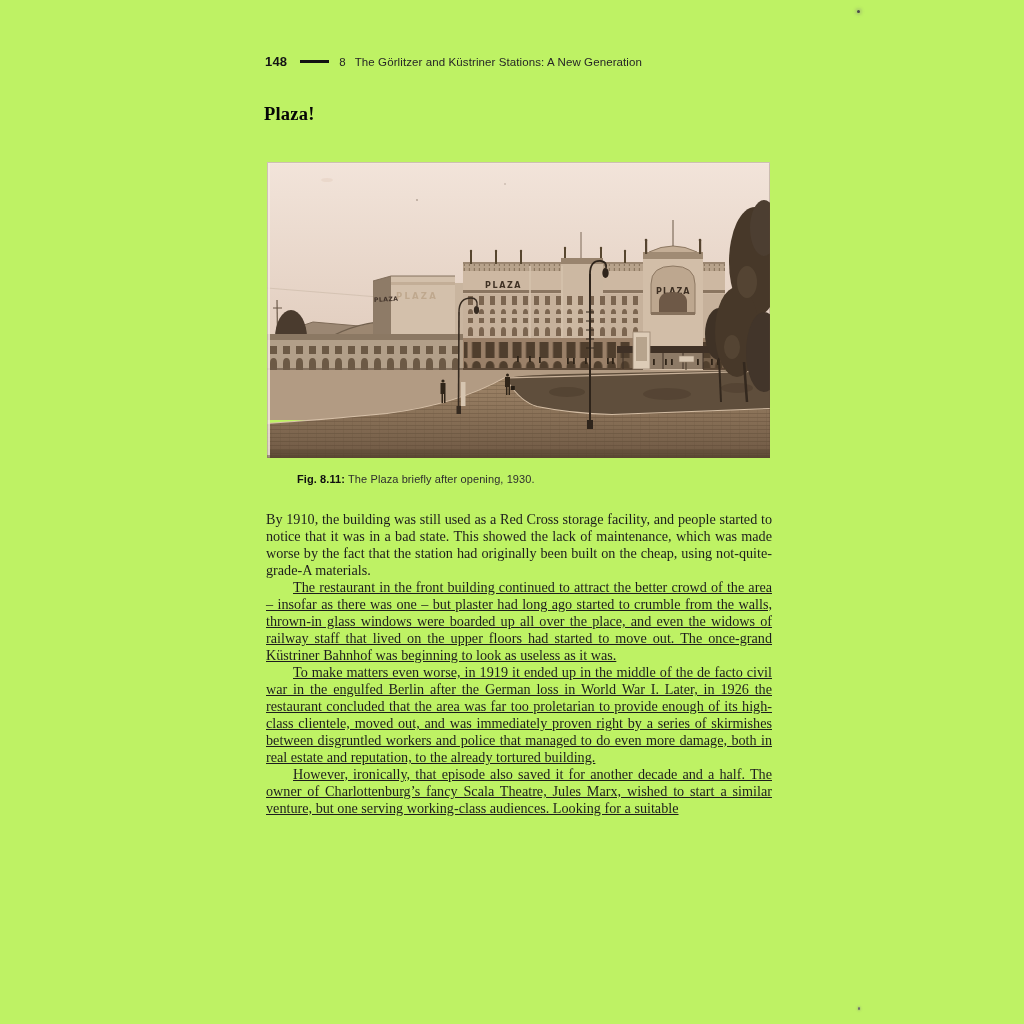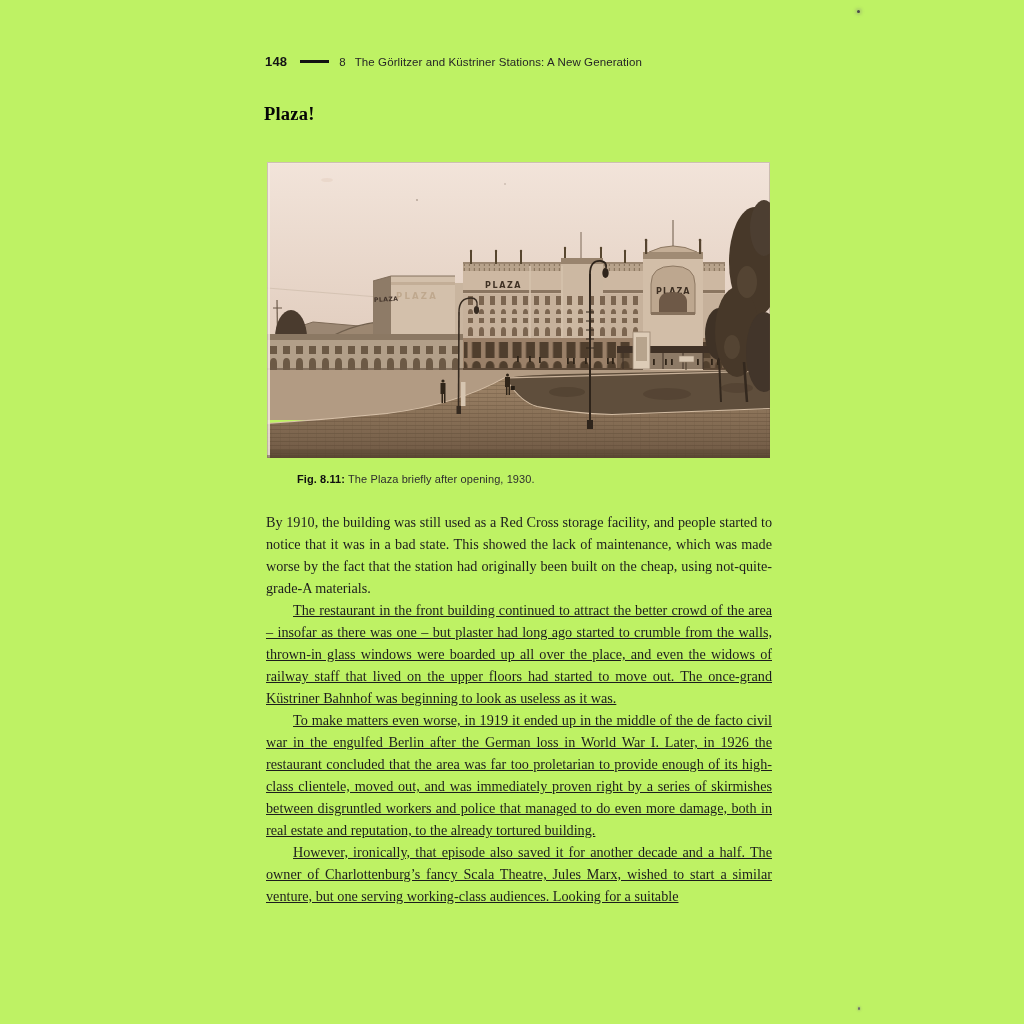--- a/index.html
+++ b/index.html
@@ -14,21 +14,21 @@
   
   .section-heading{position:absolute;left:264px;top:104px;font-size:18.5px;font-weight:bold;
         color:#060606;letter-spacing:.2px;font-family:Liberation Serif, serif;}
   
   .photo-wrap{position:absolute;left:267px;top:162px;width:503px;height:296px;}
   .photo-wrap svg{display:block;}
   .fig-caption{position:absolute;left:265px;top:473px;font-size:11px;color:#2e2e2e;letter-spacing:.1px;margin-left:32px;}
   .fig-caption b{color:#101010;}
   
   .body-copy{position:absolute;left:266px;top:511px;width:506px;
-        font-family:"Liberation Serif",serif;font-size:14.2px;line-height:22px;color:#1d1d1d;
+        font-family:"Liberation Serif",serif;font-size:14.2px;line-height:17px;color:#1d1d1d;
         text-align:justify;}
   .body-copy p{margin:0;}
   .body-copy p.ind{text-indent:27px;text-decoration:underline;}
   
   .speck{position:absolute;border-radius:50%;}
   .speck.a{left:857px;top:10px;width:3px;height:3px;background:#4a4a4a;box-shadow:0 0 3px 2px rgba(120,120,120,.25);}
   .speck.b{left:858px;top:1007px;width:2px;height:3px;background:#6b6b6b;box-shadow:0 0 2px 1px rgba(130,130,130,.3);}
 </style>
 </head>
 <body>

